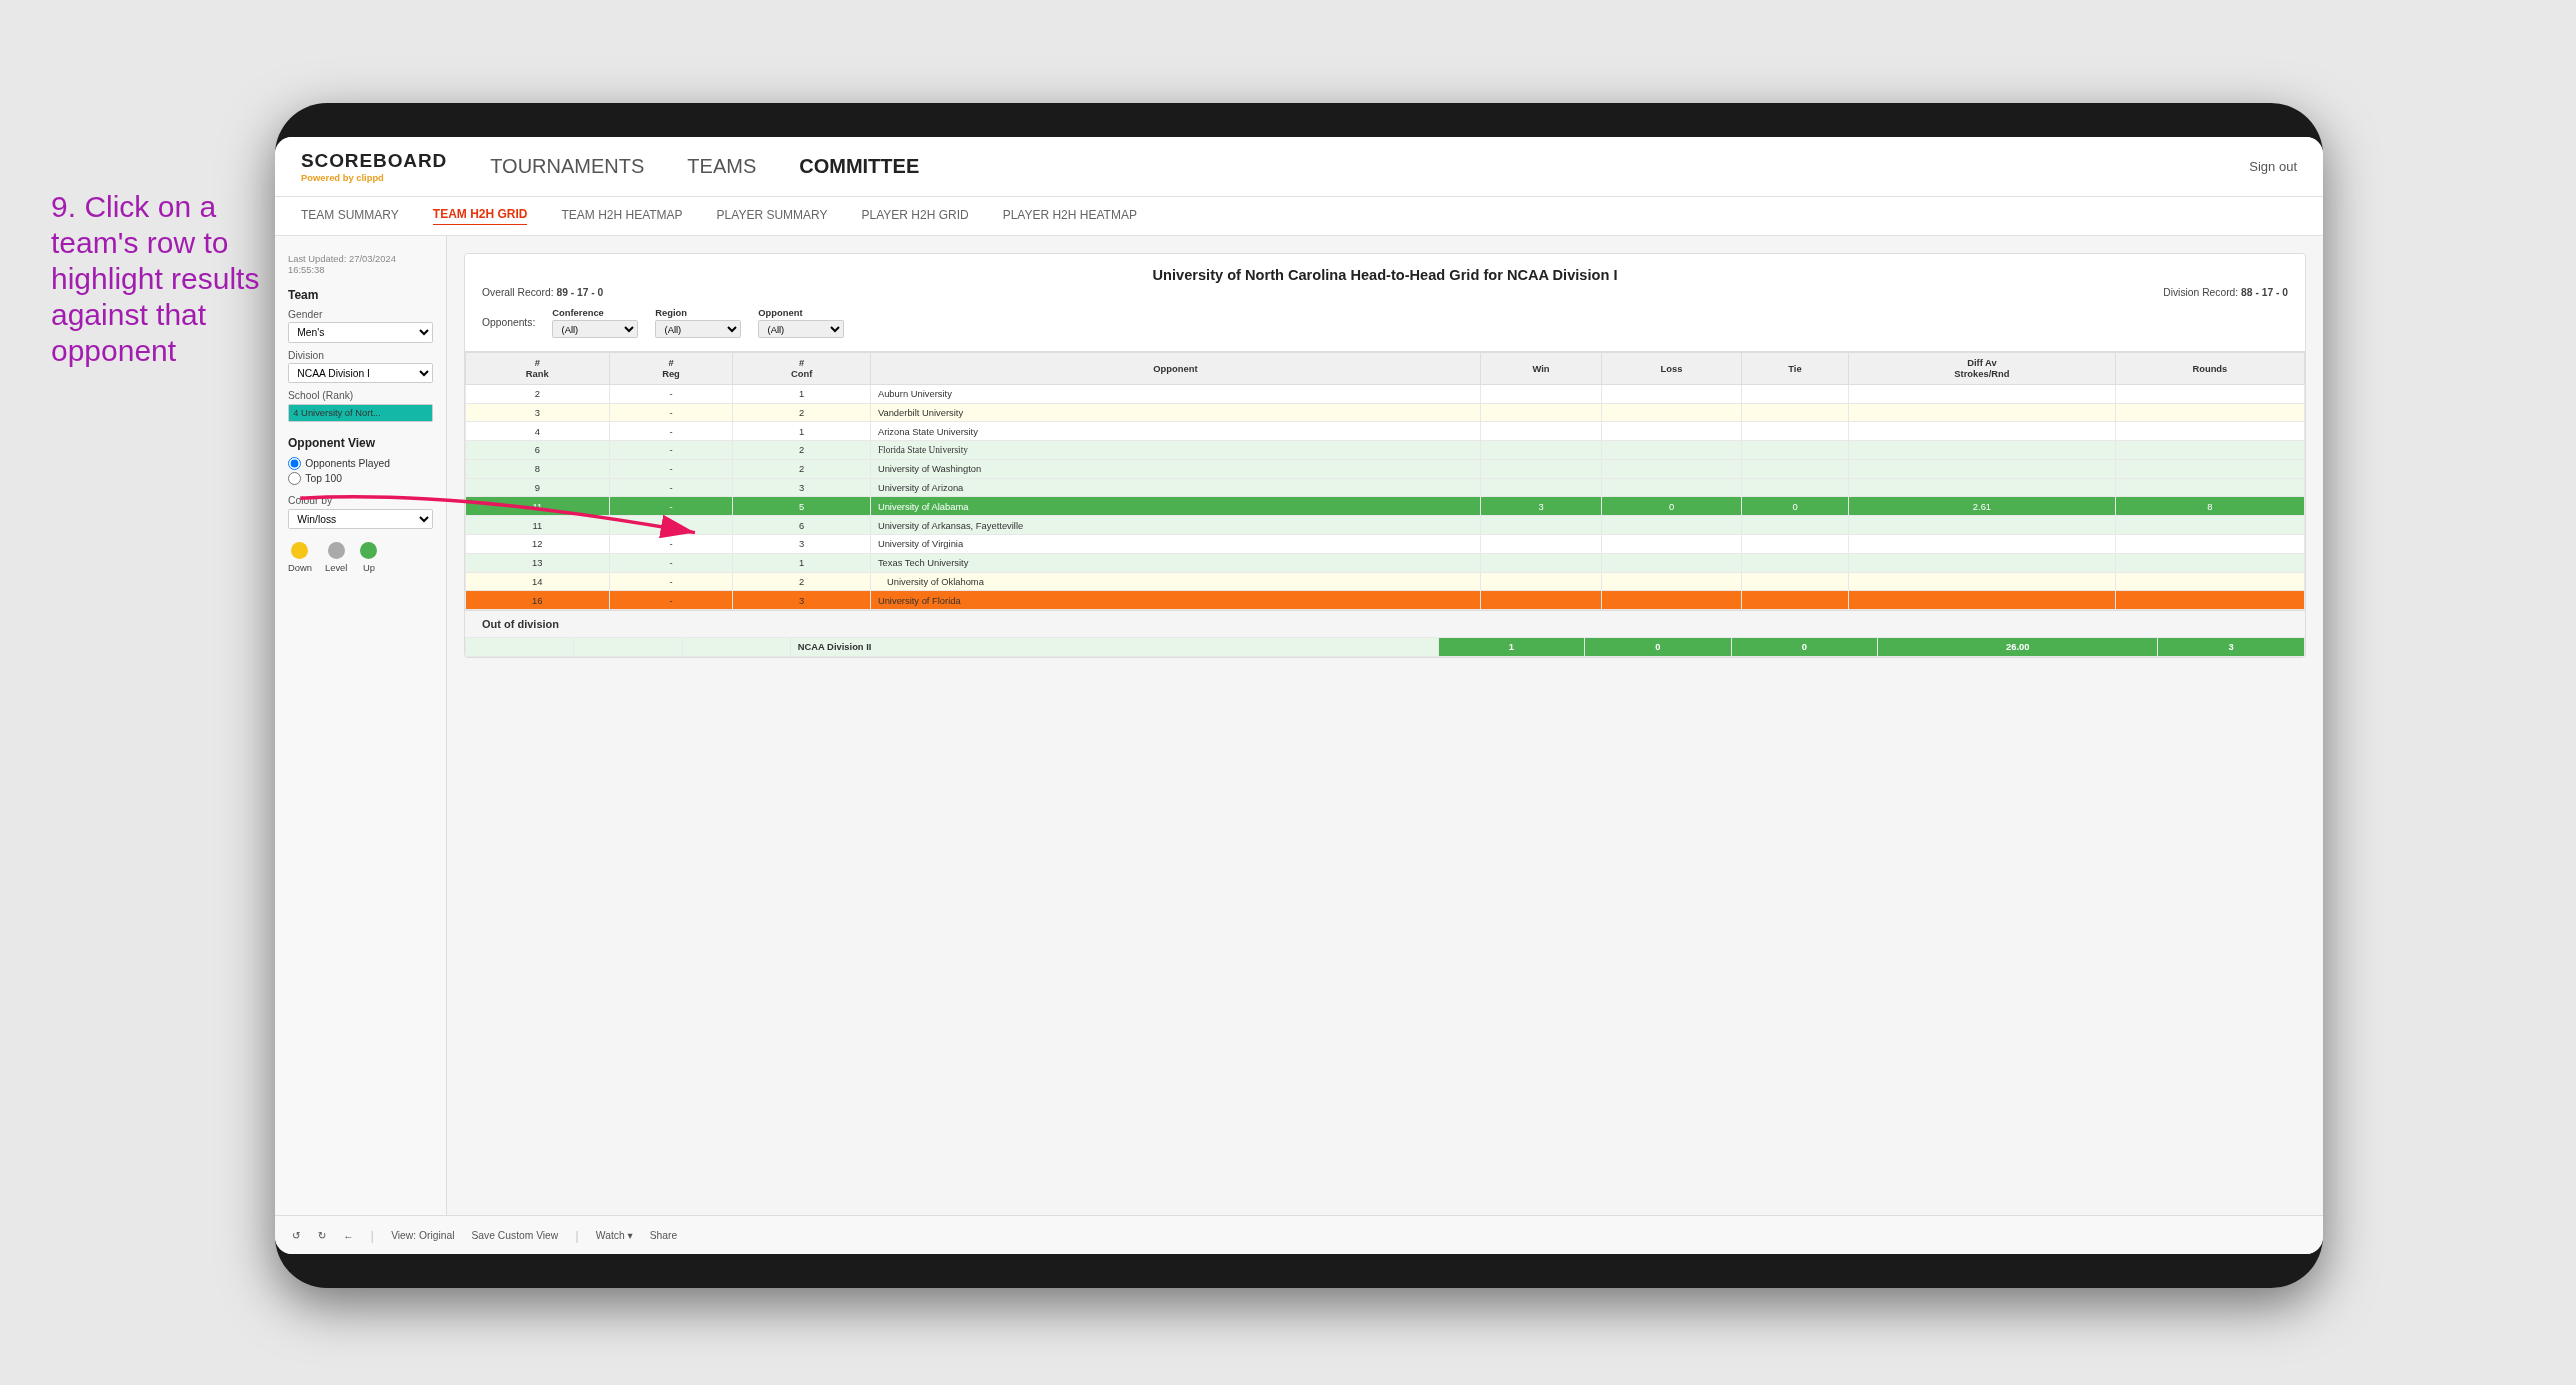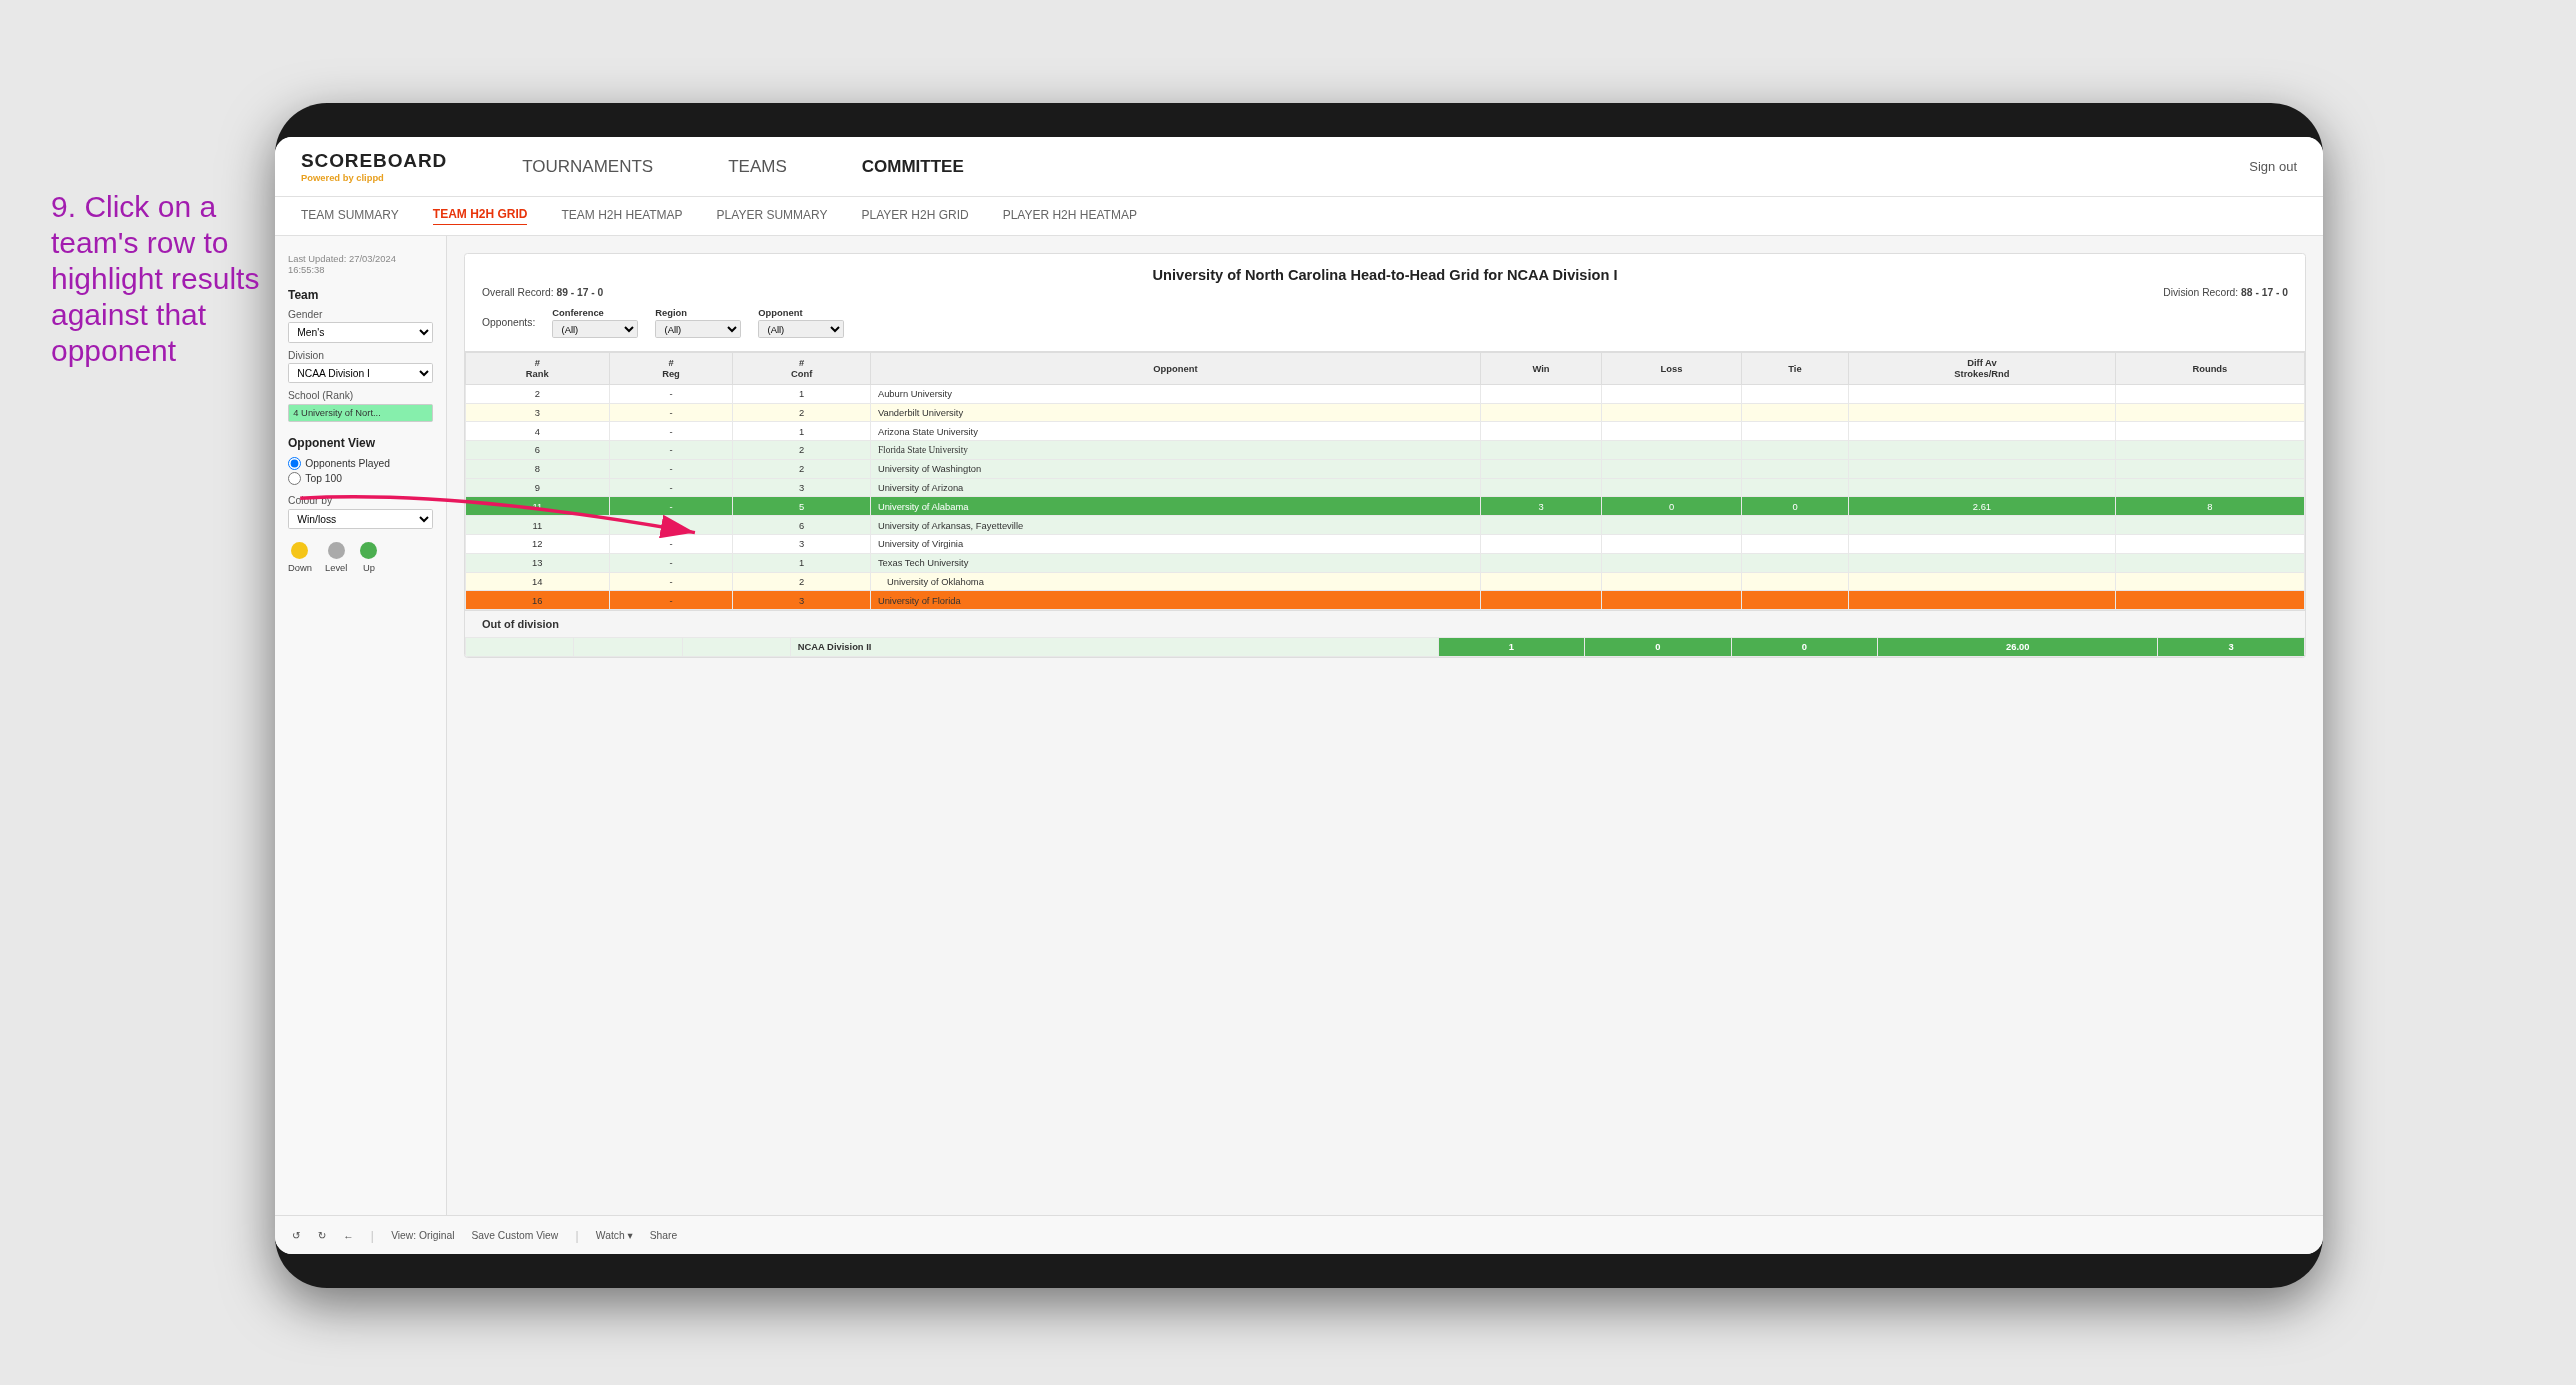--- a/index.html
+++ b/index.html
@@ -86,26 +86,25 @@
       font-weight: bold;
     }
 
     .nav-links {
       display: flex;
       gap: 43px;
       flex: 1;
     }
 
     .nav-link {
-      font-size: 17px;
+      font-size: 20px;
       color: #555;
       font-weight: 500;
       cursor: pointer;
       padding: 4.3px 0;
-      margin-left: 32px;
     }
 
     .nav-link.active {
       color: #222;
       font-weight: 700;
     }
 
     .nav-sign-in {
       font-size: 13px;
       color: #555;
@@ -184,21 +183,21 @@
       border: 0.9px solid #ccc;
       background: #fff;
       border-radius: 1.7px;
     }
 
     .sidebar-school-box {
       width: 100%;
       font-size: 9.4px;
       padding: 2.6px 4.3px;
       border: 0.9px solid #ccc;
-      background: #86efac;
+      background: #14b8a6;
       border-radius: 1.7px;
       color: #333;
     }
 
     .sidebar-radio-group {
       margin-top: 4.3px;
     }
 
     .sidebar-radio-item {
       display: flex;

